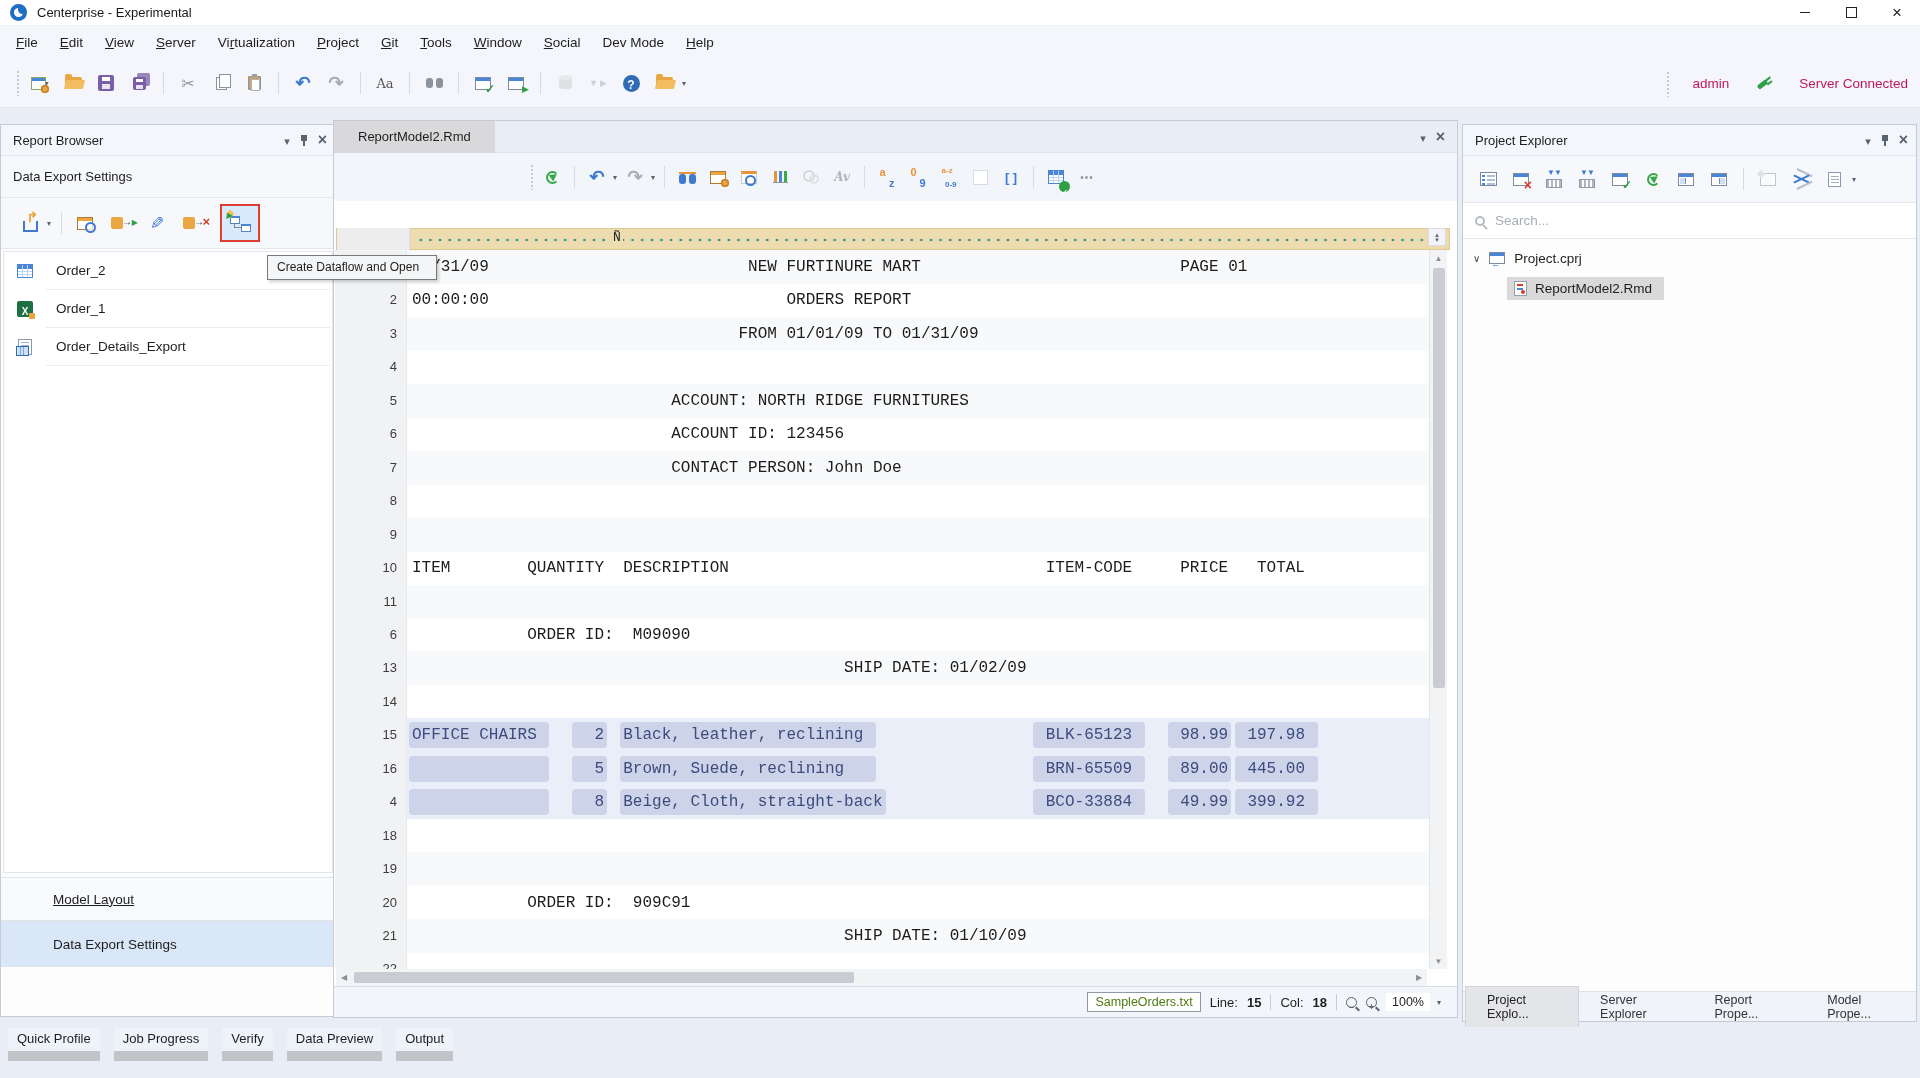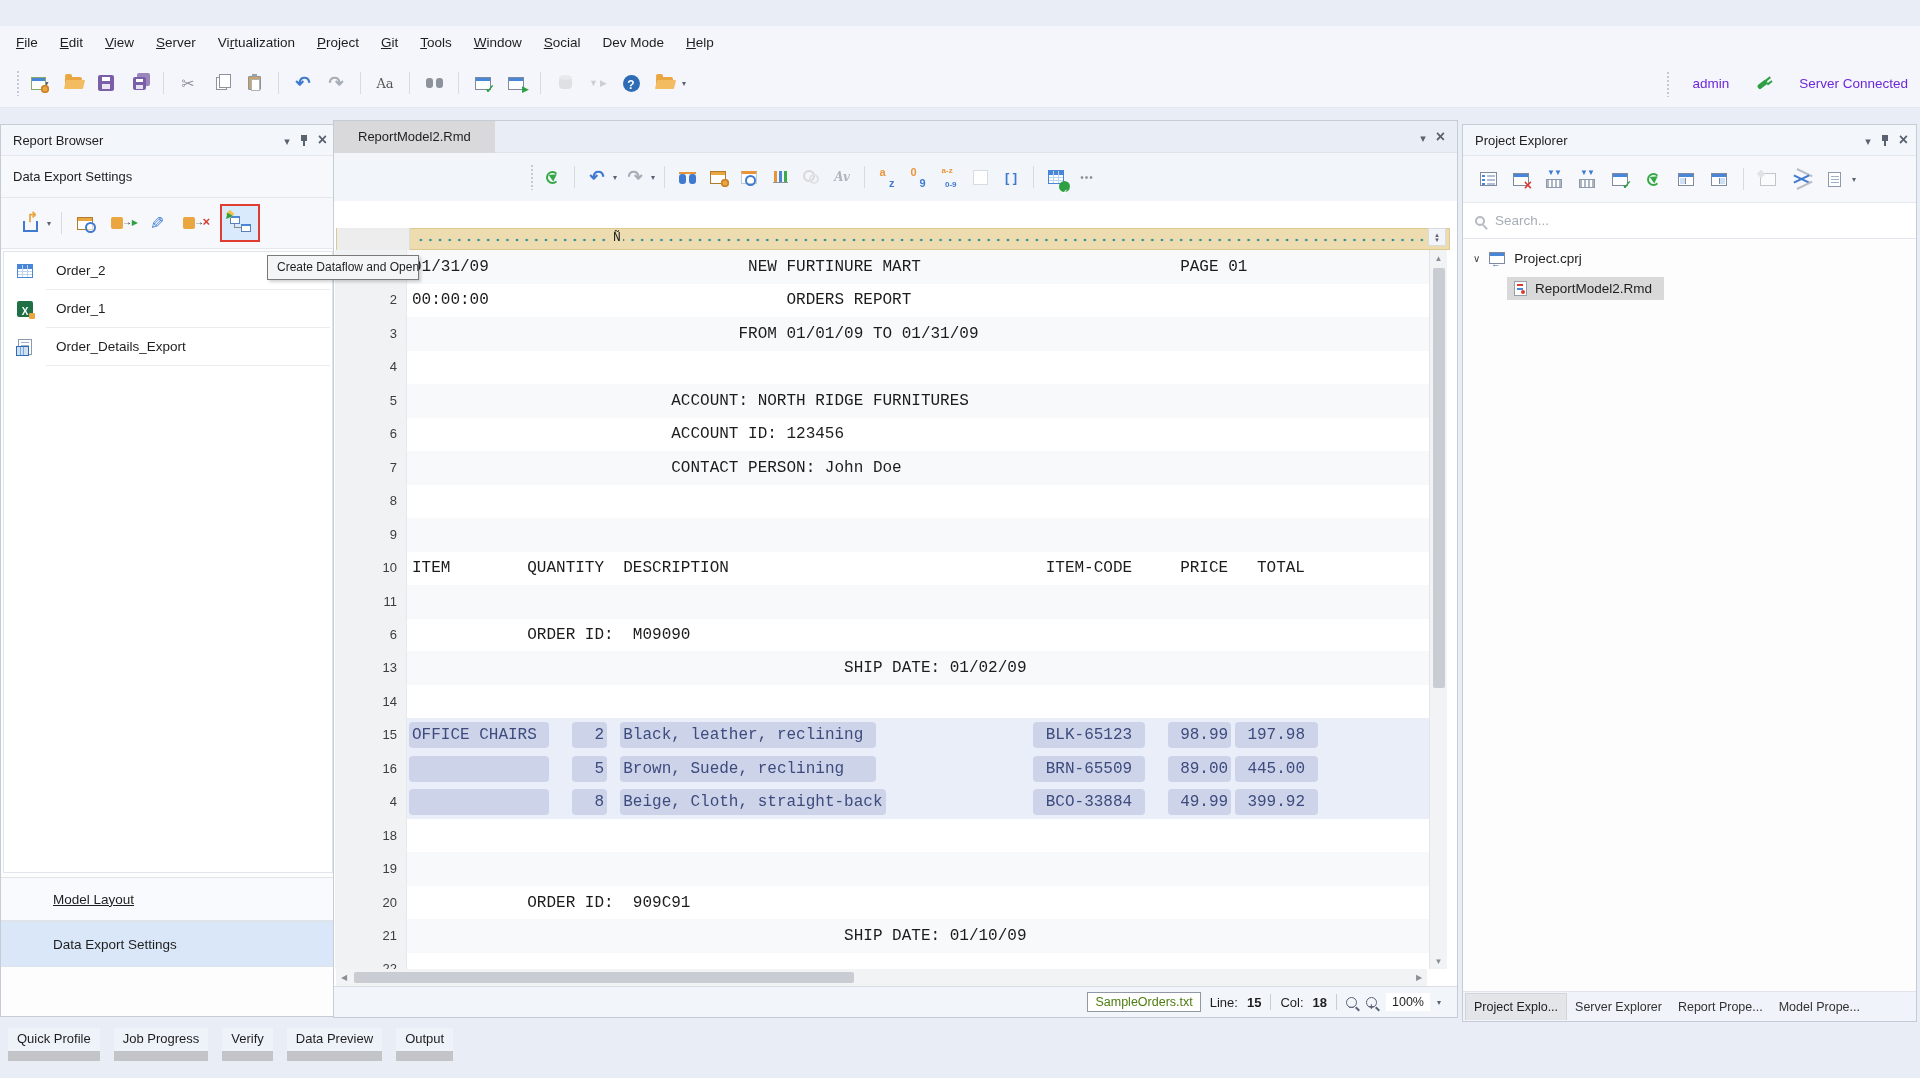--- a/index.html
+++ b/index.html
@@ -212,40 +212,49 @@
   .rp-toolbar { position:absolute; top:30px; left:0; right:0; height:48px; background:#f6f8fc; border-top:1px solid #e4e8ee; border-bottom:1px solid #e4e8ee; display:flex; align-items:center; padding-left:12px; gap:7px; }
   .rp-search { position:absolute; top:78px; left:0; right:0; height:36px; background:#fff; border-bottom:1px solid #e4e8ee; display:flex; align-items:center; padding-left:12px; gap:10px; }
   .rp-search input { border:none; outline:none; font-size:13.5px; color:#333; width:320px; background:transparent; }
   .rp-search input::placeholder { color:#a7adb6; }
   .rp-tree { position:absolute; top:118px; left:0; right:0; }
   .tree-row { height:30px; display:flex; align-items:center; font-size:13.5px; }
   .tree-chev { margin:0 6px 0 10px; font-size:10px; color:#444; }
   .tree-row .iconwrap { width:22px; display:flex; justify-content:center; margin-right:6px; }
   .tree-sel { margin-left:44px; display:flex; align-items:center; background:#d9d9d9; padding:4px 12px 4px 7px; gap:8px; }
   .rp-tabs { position:absolute; bottom:0; left:0; right:0; height:30px; background:#f0f3f9; border-top:1px solid #e0e4ea; display:flex; align-items:center; padding-left:2px; font-size:12.5px; color:#333; }
-  .rp-tab { padding:6px 8px; }
+  .rp-tab { padding:6px 21px; }
   .rp-tab.active { background:#e4e5e8; border:1px solid #d2d4d9; border-bottom:none; color:#1e1e1e; }
 
   
   .bottom-tabs { position:absolute; left:8px; top:1028px; display:flex; gap:14px; }
   .btab { display:flex; flex-direction:column; }
   .btab .blabel { font-size:13px; color:#1e1e1e; padding:3px 9px 5px; background:#eef2f9; }
   .btab .bbar { height:10px; background:#c2c4c8; }
 
   
-  .tb-right { position:absolute; right:12px; top:0; height:49px; display:flex; align-items:center; gap:22px; font-size:13.5px; color:#6d28d9; }
-
-  
-  .tooltip { position:absolute; left:267px; top:255px; width:152px; height:25px; background:#f4f5f6; border:1px solid #7a7a7a; font-size:12px; line-height:23px; color:#1e1e1e; padding:0 9px; z-index:60; box-shadow:2px 2px 3px rgba(0,0,0,.18); white-space:nowrap; }
+  .tb-right { position:absolute; right:12px; top:0; height:49px; display:flex; align-items:center; gap:22px; font-size:13.5px; color:#be185d; }
+
+  
+  .tooltip { position:absolute; left:267px; top:255px; width:170px; height:25px; background:#f4f5f6; border:1px solid #7a7a7a; font-size:12px; line-height:23px; color:#1e1e1e; padding:0 9px; z-index:60; box-shadow:2px 2px 3px rgba(0,0,0,.18); white-space:nowrap; }
 </style>
 </head>
 <body>
 
 <div class="app">
 
+  <div class="titlebar">
+    <span class="logo"></span>
+    <span class="title-text">Centerprise - Experimental</span>
+    <div class="win-controls">
+      <span class="wc wc-min"></span>
+      <span class="wc wc-max"></span>
+      <span class="wc wc-close"></span>
+    </div>
+  </div>
 
   <div class="menubar" id="menubar">
       <span class="menu-item"><u>F</u>ile</span>
       <span class="menu-item"><u>E</u>dit</span>
       <span class="menu-item"><u>V</u>iew</span>
       <span class="menu-item"><u>S</u>erver</span>
       <span class="menu-item">Vi<u>r</u>tualization</span>
       <span class="menu-item"><u>P</u>roject</span>
       <span class="menu-item"><u>G</u>it</span>
       <span class="menu-item"><u>T</u>ools</span>

